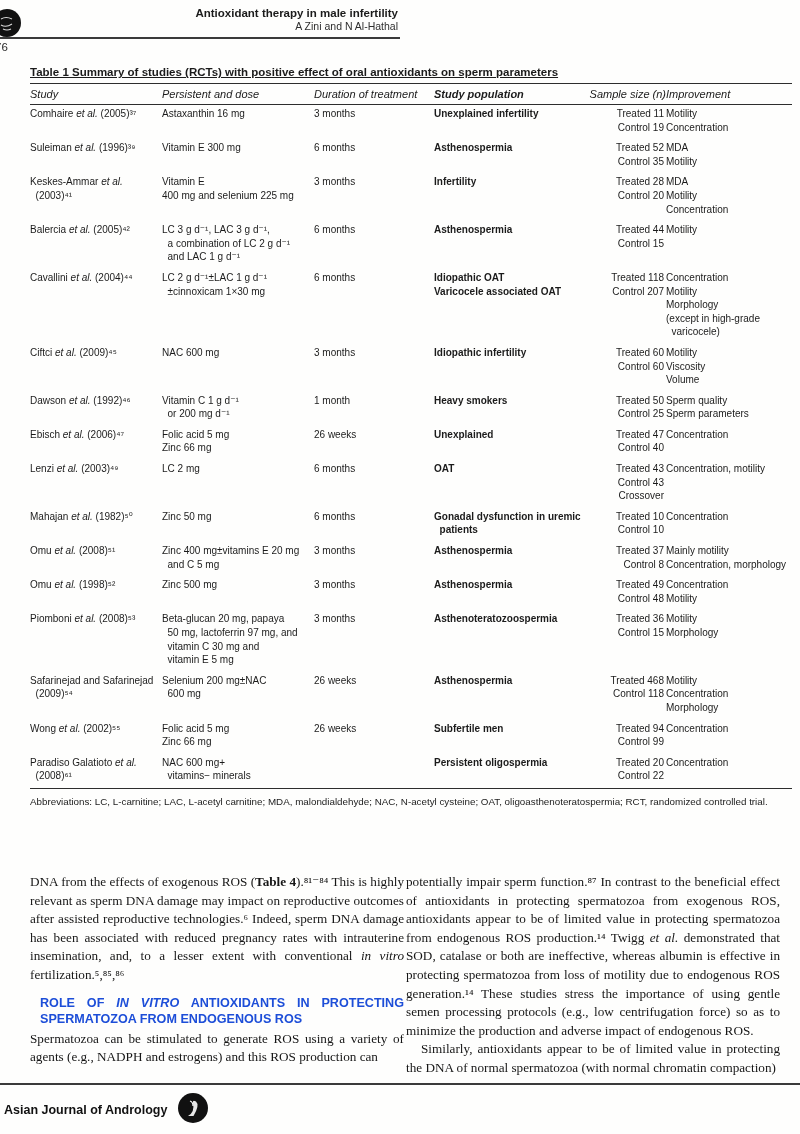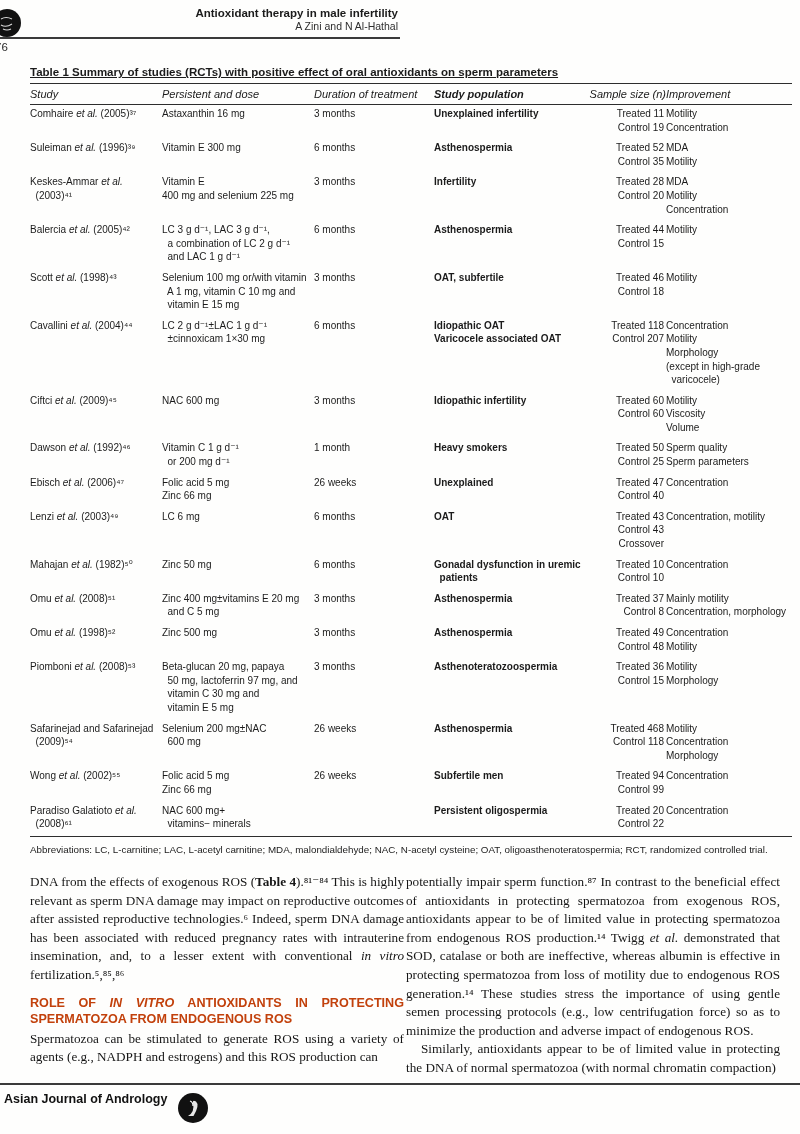--- a/index.html
+++ b/index.html
@@ -26,25 +26,25 @@
   .footnote{font-size:9.8px;color:#222;padding-top:7px;line-height:1.3;}
 
   
   .bodycols{position:absolute;top:873px;left:30px;width:765px;display:flex;gap:2px;
             font-family:"Liberation Serif","DejaVu Serif",serif;font-size:13.2px;line-height:18.6px;
             text-align:justify;color:#161616;}
   .col{width:374px;}
   .bodycols p{margin:0;}
   .p-indent{text-indent:15px;font-family:Liberation Serif, serif;}
   h2.sect{font-family:"Liberation Sans","DejaVu Sans",sans-serif;font-size:12.6px;line-height:16px;
-          margin:10px 0 3px 0;color:#c2410c;}
+          margin:10px 0 3px 10px;color:#1d4ed8;}
 
   
   .foot-rule{position:absolute;top:1083px;left:0;width:800px;height:1.5px;background:#3a3a3a;}
-  .footer{position:absolute;top:1092px;left:4px;display:flex;align-items:flex-start;gap:10px;}
+  .footer{position:absolute;top:1092px;left:4px;display:flex;align-items:center;gap:10px;}
   .foot-name{font-size:12.5px;font-weight:bold;color:#111;}
 
   i{font-style:italic;} b{font-weight:bold;}
 </style>
 </head>
 <body>
 
 <div class="page">
 
   <span class="corner-logo">
@@ -101,28 +101,20 @@
           </tr>
           <tr>
             <td class="c0">Balercia <i>et al.</i> (2005)⁴²</td>
             <td class="c1">LC 3 g d⁻¹, LAC 3 g d⁻¹,<br>  a combination of LC 2 g d⁻¹<br>  and LAC 1 g d⁻¹</td>
             <td class="c2">6 months</td>
             <td class="c3">Asthenospermia</td>
             <td class="c4">Treated 44<br>Control 15</td>
             <td class="c5">Motility</td>
           </tr>
           <tr>
-            <td class="c0">Scott <i>et al.</i> (1998)⁴³</td>
-            <td class="c1">Selenium 100 mg or/with vitamin<br>  A 1 mg, vitamin C 10 mg and<br>  vitamin E 15 mg</td>
-            <td class="c2">3 months</td>
-            <td class="c3">OAT, subfertile</td>
-            <td class="c4">Treated 46<br>Control 18</td>
-            <td class="c5">Motility</td>
-          </tr>
-          <tr>
             <td class="c0">Cavallini <i>et al.</i> (2004)⁴⁴</td>
             <td class="c1">LC 2 g d⁻¹±LAC 1 g d⁻¹<br>  ±cinnoxicam 1×30 mg</td>
             <td class="c2">6 months</td>
             <td class="c3">Idiopathic OAT<br>Varicocele associated OAT</td>
             <td class="c4">Treated 118<br>Control 207</td>
             <td class="c5">Concentration<br>Motility<br>Morphology<br>(except in high-grade<br>  varicocele)</td>
           </tr>
           <tr>
             <td class="c0">Ciftci <i>et al.</i> (2009)⁴⁵</td>
             <td class="c1">NAC 600 mg</td>
@@ -142,21 +134,21 @@
           <tr>
             <td class="c0">Ebisch <i>et al.</i> (2006)⁴⁷</td>
             <td class="c1">Folic acid 5 mg<br>Zinc 66 mg</td>
             <td class="c2">26 weeks</td>
             <td class="c3">Unexplained</td>
             <td class="c4">Treated 47<br>Control 40</td>
             <td class="c5">Concentration</td>
           </tr>
           <tr>
             <td class="c0">Lenzi <i>et al.</i> (2003)⁴⁹</td>
-            <td class="c1">LC 6 mg</td>
+            <td class="c1">LC 2 mg</td>
             <td class="c2">6 months</td>
             <td class="c3">OAT</td>
             <td class="c4">Treated 43<br>Control 43<br>Crossover</td>
             <td class="c5">Concentration, motility</td>
           </tr>
           <tr>
             <td class="c0">Mahajan <i>et al.</i> (1982)⁵⁰</td>
             <td class="c1">Zinc 50 mg</td>
             <td class="c2">6 months</td>
             <td class="c3">Gonadal dysfunction in uremic<br>  patients</td>

